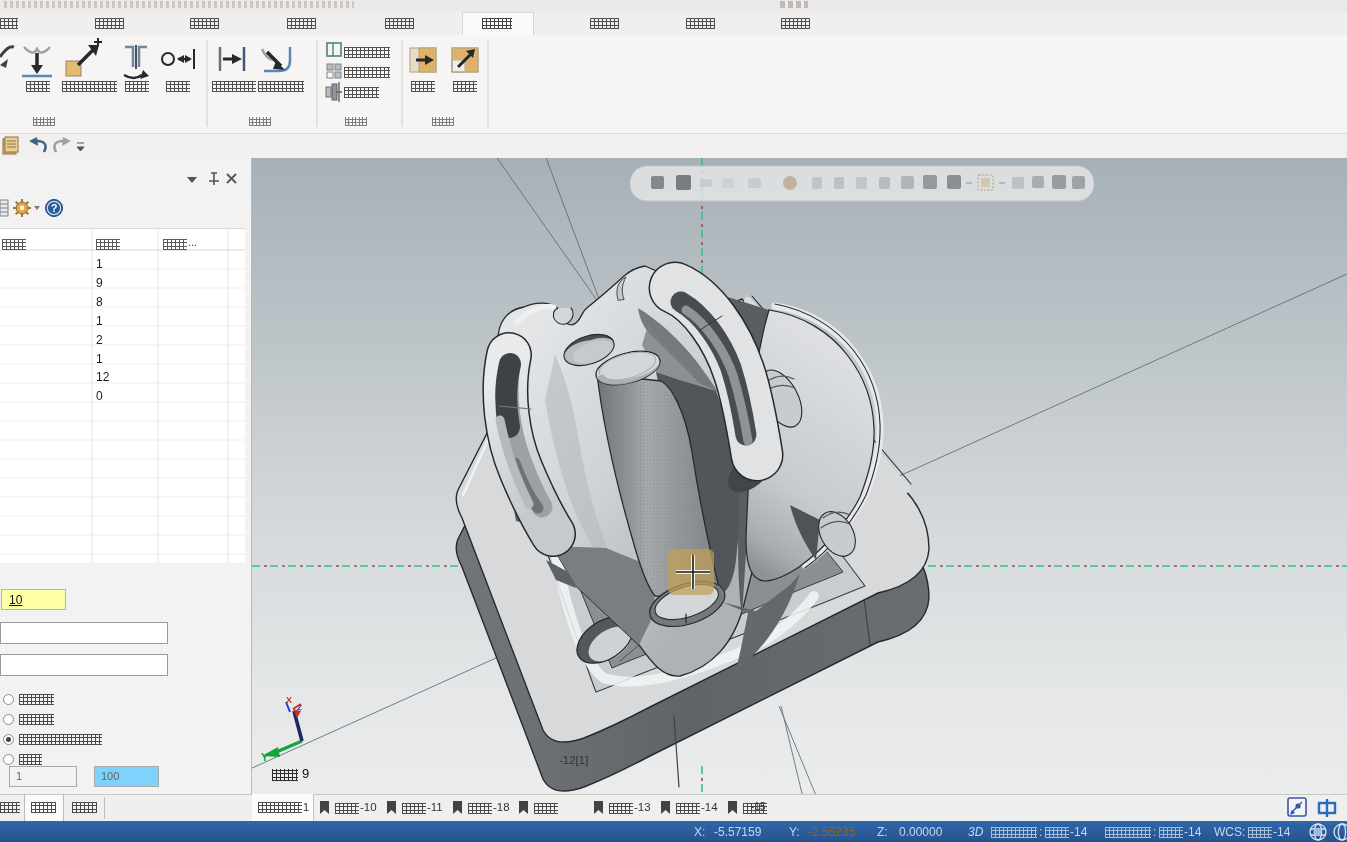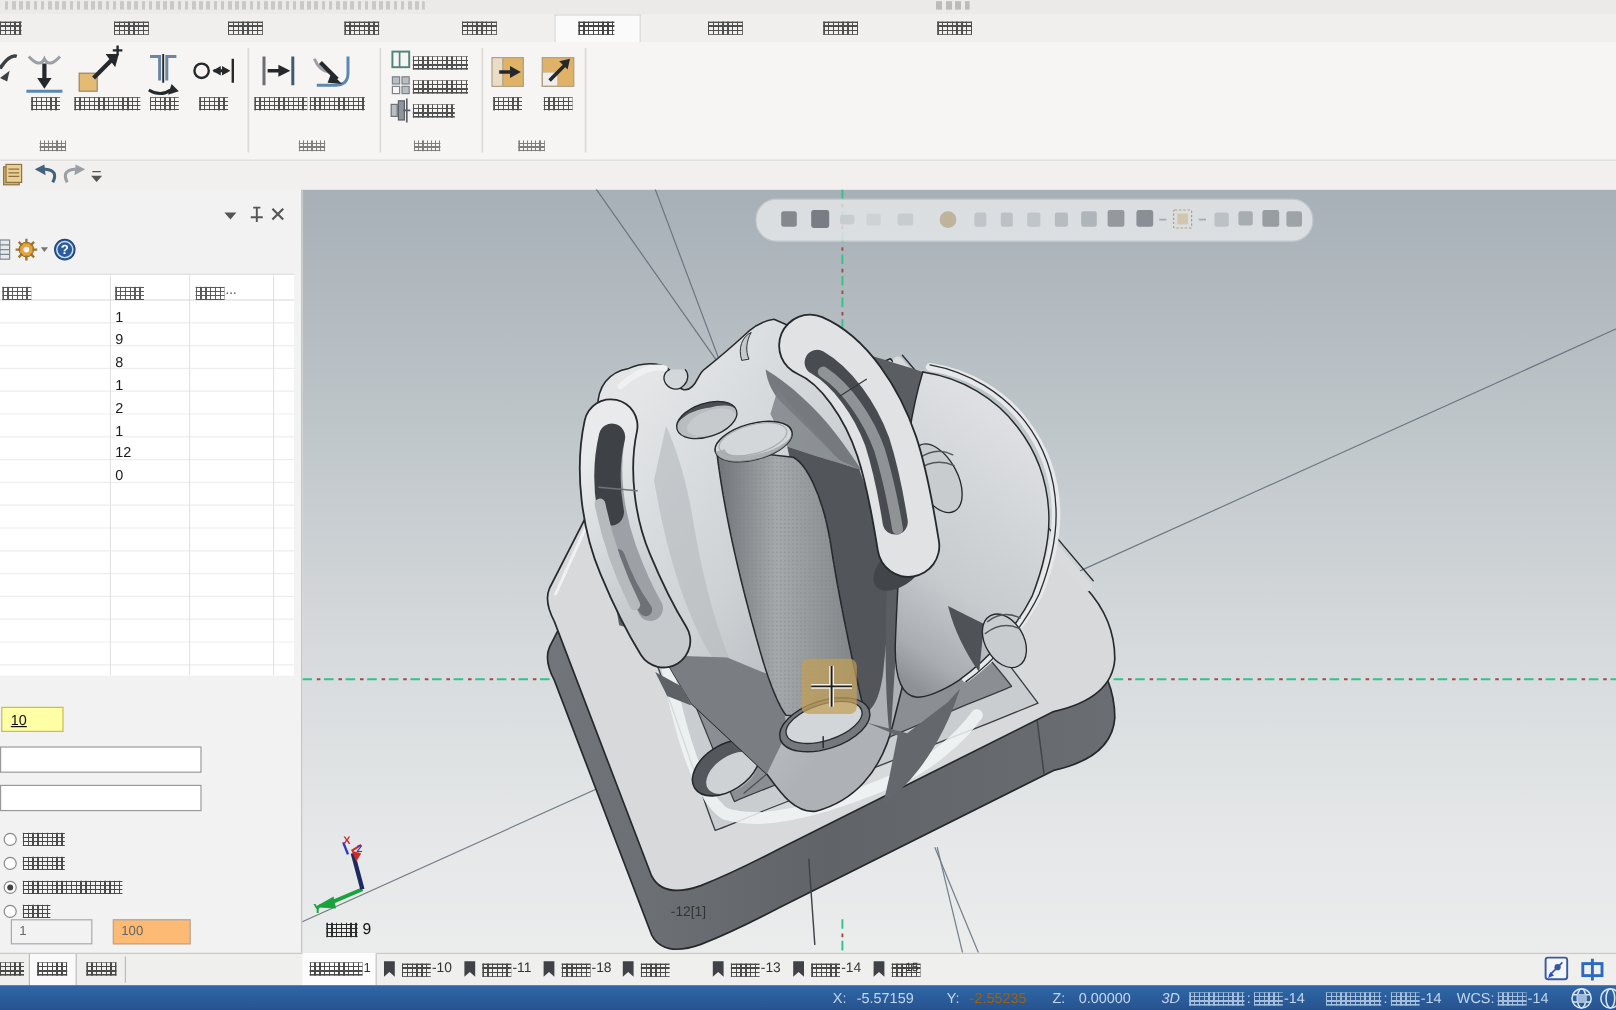--- a/index.html
+++ b/index.html
@@ -161,34 +161,34 @@
   <path d="M92,0 V335 M158,0 V335 M228,0 V335"></path>
  </g>
  <path d="M0,22 H245" stroke="#d5d5d6" stroke-width="1"></path>
 </svg>
 <span class="cj" style="position:absolute;left:2px;top:239px;width:24px;color:#444"></span>
 <span class="cj" style="position:absolute;left:96px;top:239px;width:24px;color:#444"></span>
 <span class="cj" style="position:absolute;left:163px;top:239px;width:24px;color:#444"></span>
 <span style="position:absolute;left:188px;top:236px;color:#444;font-size:11px">...</span>
 <div class="abs" style="left:96px;top:255px;width:30px;font-size:12px;color:#1a1a1a;line-height:18.9px;">1<br>9<br>8<br>1<br>2<br>1<br>12<br>0</div>
 
-<div class="abs" style="left:1px;top:589px;width:52px;height:21px;background:#ffffa6;border:1px solid #c9bb55;font-size:12px;color:#111;padding:3px 0 0 7px;text-decoration:underline;">10</div>
+<div class="abs" style="left:1px;top:589px;width:65px;height:21px;background:#ffffa6;border:1px solid #c9bb55;font-size:12px;color:#111;padding:3px 0 0 7px;text-decoration:underline;">10</div>
 <div class="abs" style="left:0px;top:622px;width:168px;height:22px;background:#fff;border:1px solid #999;"></div>
 <div class="abs" style="left:0px;top:654px;width:168px;height:22px;background:#fff;border:1px solid #999;"></div>
 <div class="abs" style="left:3px;top:694px;width:11px;height:11px;border:1px solid #8a8a8a;border-radius:50%;background:#fff;"></div>
 <div class="abs" style="left:3px;top:714px;width:11px;height:11px;border:1px solid #8a8a8a;border-radius:50%;background:#fff;"></div>
 <div class="abs" style="left:3px;top:734px;width:11px;height:11px;border:1px solid #8a8a8a;border-radius:50%;background:#fff;"></div>
 <div class="abs" style="left:6px;top:737px;width:5px;height:5px;border-radius:50%;background:#444;"></div>
 <div class="abs" style="left:3px;top:754px;width:11px;height:11px;border:1px solid #8a8a8a;border-radius:50%;background:#fff;"></div>
 <span class="cj" style="position:absolute;left:19px;top:694px;width:35px;color:#333"></span>
 <span class="cj" style="position:absolute;left:19px;top:714px;width:35px;color:#333"></span>
 <span class="cj" style="position:absolute;left:19px;top:734px;width:83px;color:#333"></span>
 <span class="cj" style="position:absolute;left:19px;top:754px;width:23px;color:#333"></span>
 <div class="abs" style="left:9px;top:766px;width:68px;height:21px;background:#f2f2f2;border:1px solid #a9a9a9;font-size:11px;color:#666;padding:3px 0 0 6px;">1</div>
-<div class="abs" style="left:94px;top:766px;width:65px;height:21px;background:#fdba74;border:1px solid #a9a9a9;font-size:11px;color:#666;padding:3px 0 0 6px;">100</div>
+<div class="abs" style="left:94px;top:766px;width:65px;height:21px;background:#7dd3fc;border:1px solid #a9a9a9;font-size:11px;color:#666;padding:3px 0 0 6px;">100</div>
 </div>
 
 <div class="abs" style="left:252px;top:158px;width:1095px;height:636px;" id="vp">
 <svg width="1095" height="636" viewBox="252 158 1095 636">
 <defs>
  <linearGradient id="bg" x1="0" y1="158" x2="0" y2="794" gradientUnits="userSpaceOnUse">
   <stop offset="0" stop-color="#a7b0b7"></stop>
           <stop offset=".3" stop-color="#bec5c9"></stop>
   <stop offset=".6" stop-color="#d6dadc"></stop>
           <stop offset=".85" stop-color="#e5e7e8"></stop>

